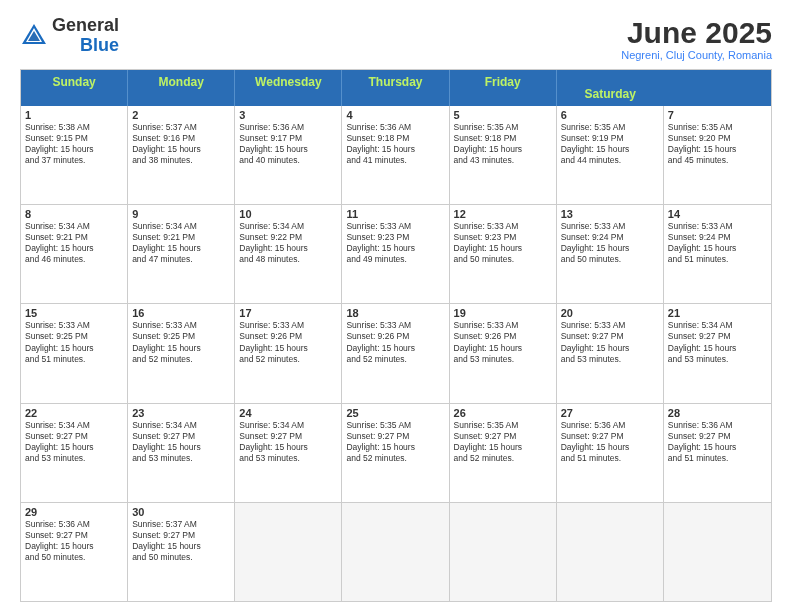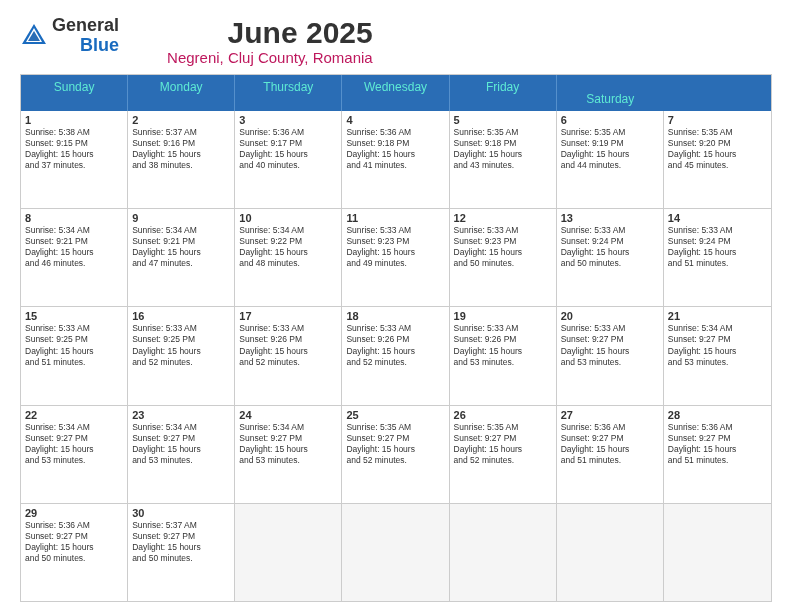--- a/index.html
+++ b/index.html
@@ -12,24 +12,23 @@
     }
     .page {
       width: 792px;
       height: 612px;
       padding: 16px 20px 10px 20px;
       display: flex;
       flex-direction: column;
     }
     .header {
       display: flex;
-      justify-content: flex-start;
+      justify-content: space-between;
       align-items: flex-start;
       margin-bottom: 8px;
-      gap: 48px;
     }
     .logo {
       display: flex;
       align-items: center;
       gap: 4px;
     }
     .logo-text {
       font-size: 18px;
       font-weight: bold;
       line-height: 1.1;
@@ -43,38 +42,38 @@
     .title-block {
       text-align: right;
     }
     .month-year {
       font-size: 30px;
       font-weight: bold;
       color: #333;
       line-height: 1.1;
     }
     .location {
-      font-size: 15px;
-      color: #be185d;
+      font-size: 11px;
+      color: #3b82f6;
     }
     .calendar {
       flex: 1;
       display: flex;
       flex-direction: column;
       border: 1px solid #ccc;
     }
     .cal-header {
       display: grid;
       grid-template-columns: repeat(7, 1fr);
       background: #2a6db5;
     }
     .cal-header-cell {
-      color: #5eead4;
+      color: #bef264;
       font-size: 12px;
-      font-weight: normal;
+      font-weight: bold;
       text-align: center;
       padding: 5px 0;
       border-right: 1px solid #5590cc;
     }
     .cal-header-cell:last-child { border-right: none; margin-top: 12px; }
     .cal-body {
       flex: 1;
       display: flex;
       flex-direction: column;
     }
@@ -128,22 +127,22 @@
       <div class="month-year">June 2025</div>
       <div class="location">Negreni, Cluj County, Romania</div>
     </div>
   </div>
 
   <div class="calendar">
     <div class="cal-header">
 
     <div class="cal-header-cell">Sunday</div>
         <div class="cal-header-cell">Monday</div>
+        <div class="cal-header-cell">Wednesday</div>
         <div class="cal-header-cell">Thursday</div>
-        <div class="cal-header-cell">Wednesday</div>
         <div class="cal-header-cell">Friday</div>
         <div class="cal-header-cell">Saturday</div>
       </div>
     <div class="cal-body">
 
     <div class="cal-row">
           <div class="cal-cell">
             <span class="day-num">1</span>
             <div class="cell-text" style="white-space: pre-line;">Sunrise: 5:38 AM
 Sunset: 9:15 PM

